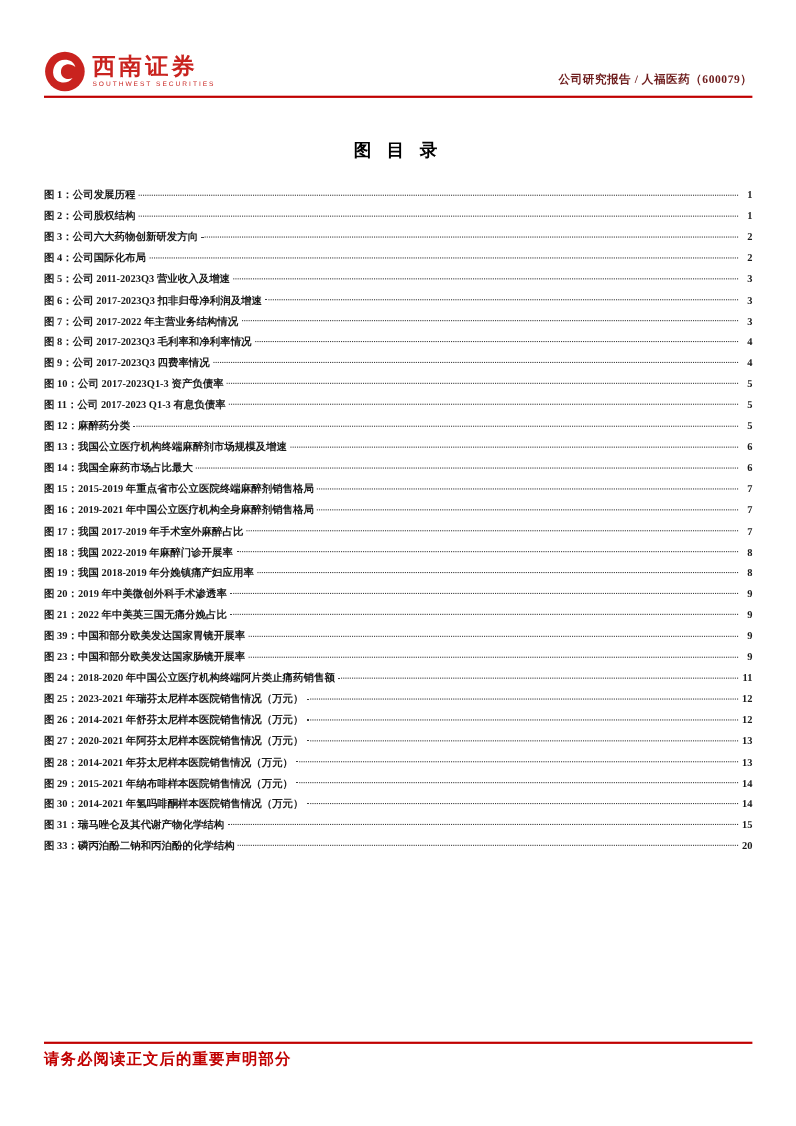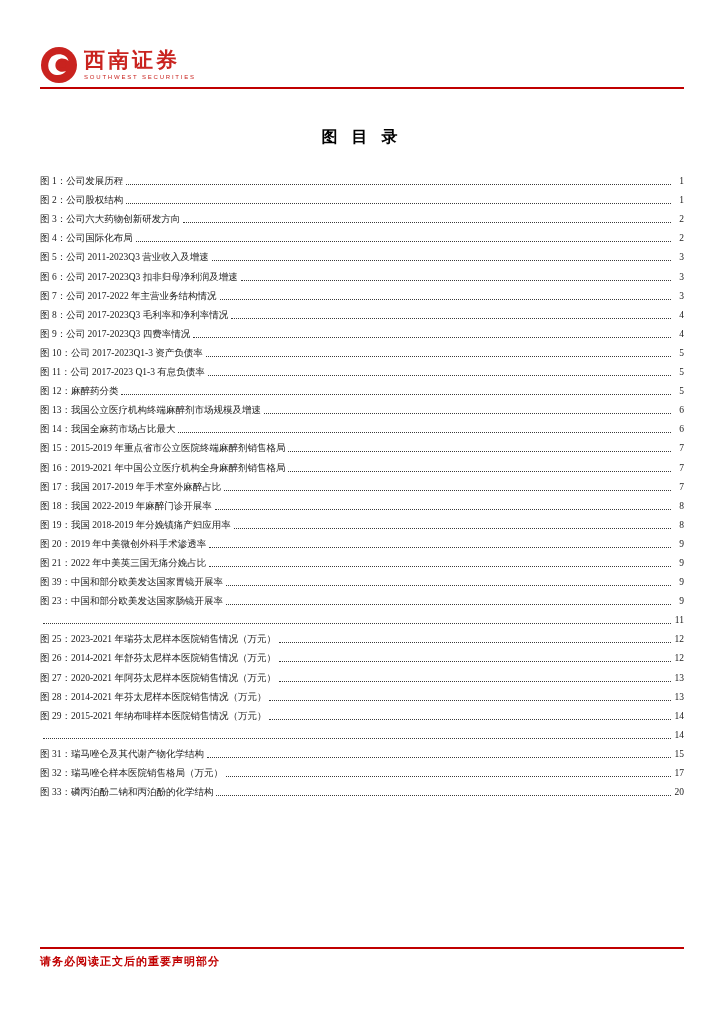--- a/index.html
+++ b/index.html
@@ -36,32 +36,32 @@
 
   
   .doc-title {
     position:absolute; left:0; right:0; top:127px; text-align:center;
     font-size:16px; font-weight:bold; letter-spacing:5px; color:#000;
   }
 
   
   .toc { position:absolute; left:40px; right:40px; top:169px; }
   .toc-row {
-    display:flex; align-items:flex-end; height:19.1px;
-    font-size:9.5px; font-weight:normal; color:#1a1a1a; cursor:pointer;
+    display:flex; align-items:center; height:19.1px;
+    font-size:9.5px; font-weight:bold; color:#1a1a1a; cursor:pointer;
   }
   .toc-label { white-space:nowrap; line-height:13px; }
   .toc-leader { flex:1; border-bottom:1px dotted #3a3a3a; margin:0 3px 3px 3px; min-width:20px; }
   .toc-page { white-space:nowrap; min-width:10px; text-align:right; line-height:13px; }
 
   
   .footer-rule { position:absolute; left:40px; right:40px; top:947px; height:1.5px; background:#C00000; }
   .footer-text {
     position:absolute; left:40px; top:954px;
-    font-size:11px; font-weight:bold; color:#C00000; letter-spacing:1px;
+    font-size:14px; font-weight:bold; color:#C00000; letter-spacing:1px;
   }
 </style>
 </head>
 <body>
 
 <div class="page">
 
   <div class="header">
     <div class="brand">
       <span class="logo-mark">
@@ -69,20 +69,21 @@
           <circle cx="19" cy="19" r="18" fill="#C9231F"></circle>
           <path d="M10 13 C14 6, 27 7, 28.5 15 C23 10.5, 16.5 12.5, 15.5 18 C14.5 24, 20.5 27.5, 26 25 C21.5 31.5, 10.5 30, 8.6 22.5 C7.7 18.9, 8.6 15.3, 10 13 Z" fill="#ffffff"></path>
           <circle cx="22.5" cy="18.5" r="3.6" fill="#C9231F"></circle>
         </svg>
       </span>
       <span class="brand-text">
         <span class="brand-cn">西南证券</span>
         <span class="brand-en">SOUTHWEST SECURITIES</span>
       </span>
     </div>
+    <div class="report-label">公司研究报告 / 人福医药（600079）</div>
   </div>
 
   <div class="header-rule"></div>
 
   <div class="doc-title">图 目 录</div>
 
   <div class="toc">
     <div class="toc-row">
       <span class="toc-label">图 1：公司发展历程</span>
       <span class="toc-leader"></span>
@@ -215,20 +216,21 @@
       <span class="toc-page">9</span>
     </div>
 
     <div class="toc-row">
       <span class="toc-label">图 23：中国和部分欧美发达国家肠镜开展率</span>
       <span class="toc-leader"></span>
       <span class="toc-page">9</span>
     </div>
 
     <div class="toc-row">
+      <span class="toc-label">图 24：2018-2020 年中国公立医疗机构终端阿片类止痛药销售额</span>
       <span class="toc-leader"></span>
       <span class="toc-page">11</span>
     </div>
 
     <div class="toc-row">
       <span class="toc-label">图 25：2023-2021 年瑞芬太尼样本医院销售情况（万元）</span>
       <span class="toc-leader"></span>
       <span class="toc-page">12</span>
     </div>
 
@@ -250,35 +252,31 @@
       <span class="toc-page">13</span>
     </div>
 
     <div class="toc-row">
       <span class="toc-label">图 29：2015-2021 年纳布啡样本医院销售情况（万元）</span>
       <span class="toc-leader"></span>
       <span class="toc-page">14</span>
     </div>
 
     <div class="toc-row">
+      <span class="toc-label">图 30：2014-2021 年氢吗啡酮样本医院销售情况（万元）</span>
       <span class="toc-leader"></span>
       <span class="toc-page">14</span>
     </div>
 
     <div class="toc-row">
       <span class="toc-label">图 31：瑞马唑仑及其代谢产物化学结构</span>
       <span class="toc-leader"></span>
       <span class="toc-page">15</span>
     </div>
 
-    <div class="toc-row">
-      <span class="toc-label">图 32：瑞马唑仑样本医院销售格局（万元）</span>
-      <span class="toc-leader"></span>
-      <span class="toc-page">17</span>
-    </div>
 
     <div class="toc-row">
       <span class="toc-label">图 33：磷丙泊酚二钠和丙泊酚的化学结构</span>
       <span class="toc-leader"></span>
       <span class="toc-page">20</span>
     </div>
   </div>
 
   <div class="footer-rule"></div>
   <div class="footer-text">请务必阅读正文后的重要声明部分</div>

